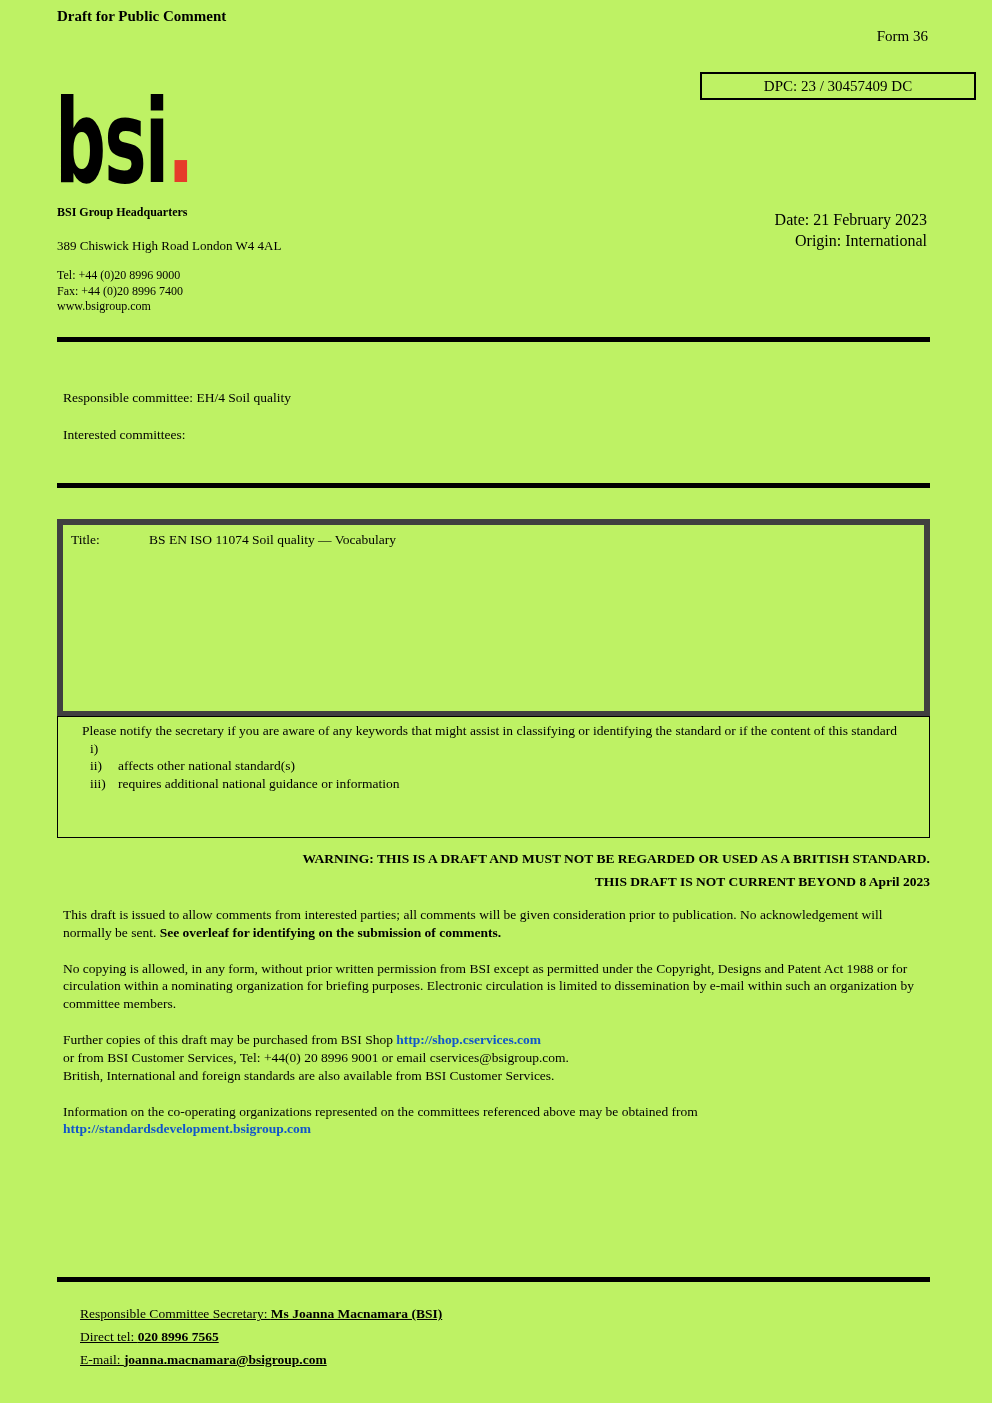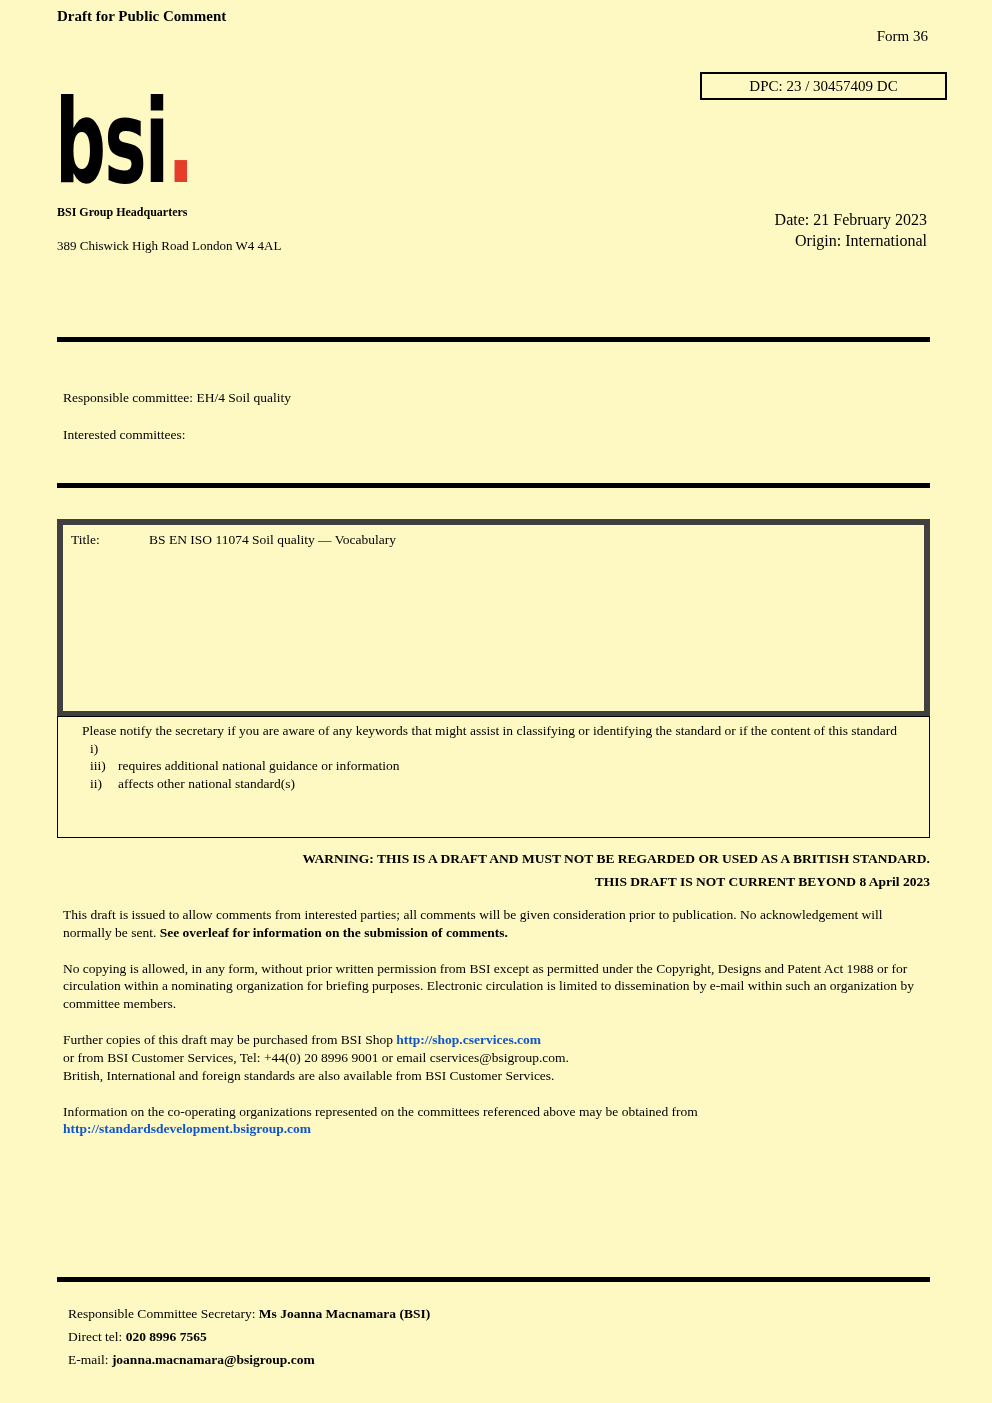--- a/index.html
+++ b/index.html
@@ -1,36 +1,36 @@
 <!DOCTYPE html>
 <html><head>
 <meta charset="utf-8">
 <style>
   * { box-sizing: border-box; }
   html, body { margin: 0; padding: 0; background: #ffffff; }
   .page {
     position: relative;
     width: 992px;
     height: 1403px;
-    background: #fef9c3;
+    background: #bef264;
     font-family: "Liberation Serif", serif;
     color: #000000;
     overflow: hidden;
   }
 
   .draft-label {
     position: absolute; left: 57px; top: 8px;
     font-size: 15px; font-weight: bold;
   }
   .form-no {
     position: absolute; right: 64px; top: 28px;
     font-size: 15px;
   }
   .dpc-box {
-    position: absolute; left: 700px; top: 72px; width: 247px; height: 28px;
+    position: absolute; left: 700px; top: 72px; width: 276px; height: 28px;
     border: 2px solid #000;
     display: flex; align-items: center; justify-content: center;
     font-size: 15px;
   }
 
   .logo {
     position: absolute; left: 55px; top: 85px;
     font-family: "DejaVu Sans", sans-serif;
     font-weight: bold;
     font-size: 115px;
@@ -100,42 +100,47 @@
     position: absolute; left: 63px; right: 62px; top: 906px;
     font-size: 13.5px; line-height: 1.32;
   }
   .body-text p { margin: 0 0 18px 0; }
   .bold { font-weight: bold; }
   a.doc-link, .doc-link {
     color: #1155cc; font-weight: bold; text-decoration: none; cursor: pointer;
   }
 
   .footer {
-    position: absolute; left: 68px; top: 1303px;
-    font-size: 13.5px; line-height: 1.7;
+    position: absolute; left: 80px; top: 1303px;
+    font-size: 13.5px; line-height: 1.7; text-decoration: underline;
   }
 </style>
 </head>
 <body>
 
 <div class="page">
 
   <div class="draft-label">Draft for Public Comment</div>
   <div class="form-no">Form 36</div>
 
   <div class="dpc-box">
     <span>DPC: 23 / 30457409 DC</span>
   </div>
 
   <div class="logo">
     <span>bsi</span><span class="dot">.</span>
   </div>
 
   <div class="hq-title">BSI Group Headquarters</div>
   <div class="hq-address">389 Chiswick High Road London W4 4AL</div>
+  <div class="hq-contact">
+    <div>Tel: +44 (0)20 8996 9000</div>
+    <div>Fax: +44 (0)20 8996 7400</div>
+    <div>www.bsigroup.com</div>
+  </div>
 
   <div class="date-origin">
     <div>Date: 21 February 2023</div>
     <div>Origin: International</div>
   </div>
 
   <div class="rule rule-1"></div>
 
 
   <div class="resp-committee">Responsible committee: EH/4 Soil quality</div>
@@ -146,37 +151,37 @@
   <div class="title-box">
     <span class="title-label">Title:</span><span>BS EN ISO 11074 Soil quality — Vocabulary</span>
   </div>
 
   <div class="keywords-box">
     <div>Please notify the secretary if you are aware of any keywords that might assist in classifying or identifying the standard or if the content of this standard</div>
     <div class="kw-item">
       <span class="kw-num">i)</span>
     </div>
     <div class="kw-item">
+      <span class="kw-num">ii)</span>
+      <span>affects other national standard(s)</span>
+    </div>
+    <div class="kw-item">
       <span class="kw-num">iii)</span>
       <span>requires additional national guidance or information</span>
-    </div>
-    <div class="kw-item">
-      <span class="kw-num">ii)</span>
-      <span>affects other national standard(s)</span>
     </div>
   </div>
 
   <div class="warning">
     <div>WARNING: THIS IS A DRAFT AND MUST NOT BE REGARDED OR USED AS A BRITISH STANDARD.</div>
     <div>THIS DRAFT IS NOT CURRENT BEYOND 8 April 2023</div>
   </div>
 
   <div class="body-text">
     <p>
-      <span>This draft is issued to allow comments from interested parties; all comments will be given consideration prior to publication.  No acknowledgement will normally be sent. </span><span class="bold">See overleaf for information on the submission of comments.</span>
+      <span>This draft is issued to allow comments from interested parties; all comments will be given consideration prior to publication.  No acknowledgement will normally be sent. </span><span class="bold">See overleaf for identifying on the submission of comments.</span>
     </p>
     <p>No copying is allowed, in any form, without prior written permission from BSI except as permitted under the Copyright, Designs and Patent Act 1988 or for circulation within a nominating organization for briefing purposes.  Electronic circulation is limited to dissemination by e-mail within such an organization by committee members.</p>
     <p>
       <span>Further copies of this draft may be purchased from BSI Shop </span><a class="doc-link">http://shop.cservices.com</a><br>
       <span>or from BSI Customer Services, Tel: +44(0) 20 8996 9001 or email cservices@bsigroup.com.</span><br>
       <span>British, International and foreign standards are also available from BSI Customer Services.</span>
     </p>
     <p>
       <span>Information on the co-operating organizations represented on the committees referenced above may be obtained from</span><br>
       <a class="doc-link">http://standardsdevelopment.bsigroup.com</a>

